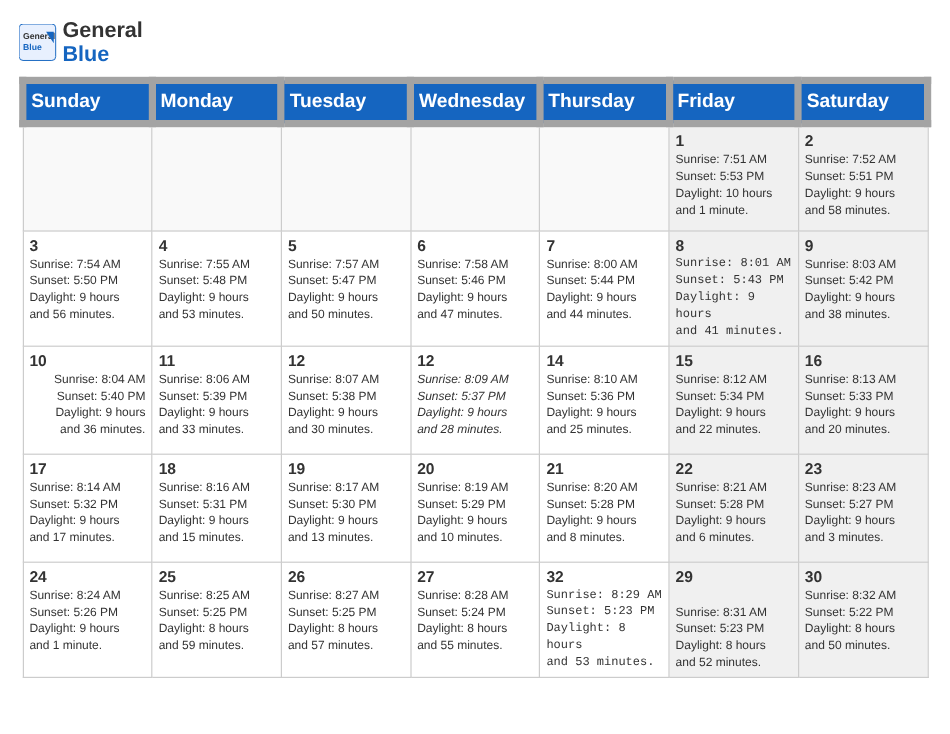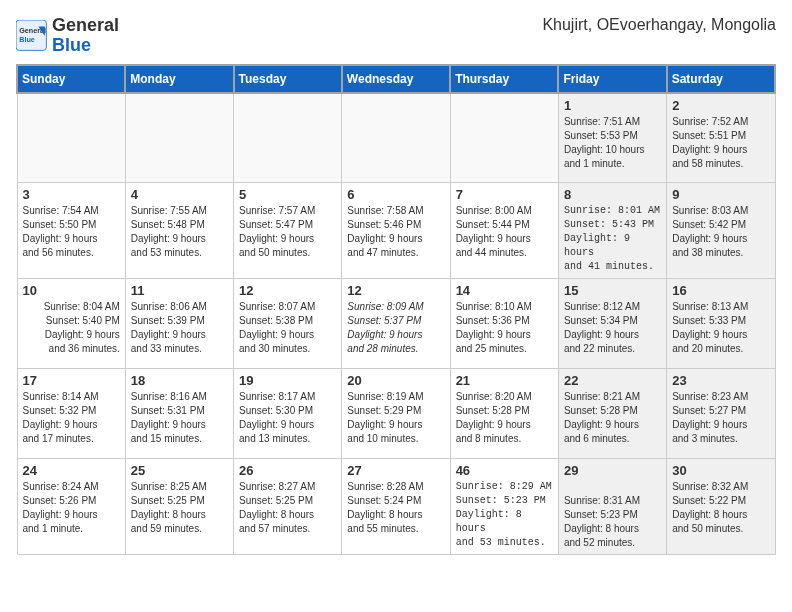--- a/index.html
+++ b/index.html
@@ -45,25 +45,25 @@
       color: #333;
     }
     table {
       width: 100%;
       border-collapse: collapse;
       table-layout: fixed;
     }
     th {
       background-color: #1565c0;
       color: #fff;
-      font-size: 12px;
+      font-size: 16px;
       font-weight: bold;
       padding: 6px 4px;
       text-align: left;
-      border: 2px solid #a3a3a3;
+      border: 6px solid #a3a3a3;
     }
     td {
       border: 1px solid #ccc;
       vertical-align: top;
       padding: 4px 5px;
       font-size: 10px;
       color: #333;
       height: 90px;
       background: #fff;
     }
@@ -95,21 +95,20 @@
       <text x="4" y="16" font-size="9" font-weight="bold" fill="#333">General</text>
       <text x="4" y="27" font-size="9" font-weight="bold" fill="#1565c0">Blue</text>
       <polygon points="28,8 36,8 36,20" fill="#1565c0"></polygon>
     </svg>
     <div class="logo-text">
       <div class="general">General</div>
       <div class="blue">Blue</div>
     </div>
   </div>
   <div class="title-block">
-    <div class="location">Khujirt, OEvoerhangay, Mongolia</div>
   </div>
 </div>
 
 <table>
   <thead>
     <tr id="weekday-header">
         <th>Sunday</th>
         <th>Monday</th>
         <th>Tuesday</th>
         <th>Wednesday</th>
@@ -316,21 +315,21 @@
 and 57 minutes.</div>
         </td>
         <td>
           <div class="day-num">27</div>
           <div class="day-info" style="white-space: pre-line;">Sunrise: 8:28 AM
 Sunset: 5:24 PM
 Daylight: 8 hours
 and 55 minutes.</div>
         </td>
         <td>
-          <div class="day-num">46</div>
+          <div class="day-num">32</div>
           <div class="day-info" style="white-space: pre-line; font-family: Liberation Mono, monospace;">Sunrise: 8:29 AM
 Sunset: 5:23 PM
 Daylight: 8 hours
 and 53 minutes.</div>
         </td>
         <td class="shaded">
           <div class="day-num">29</div>
           <div class="day-info" style="white-space: pre-line; margin-top: 16px;">Sunrise: 8:31 AM
 Sunset: 5:23 PM
 Daylight: 8 hours

